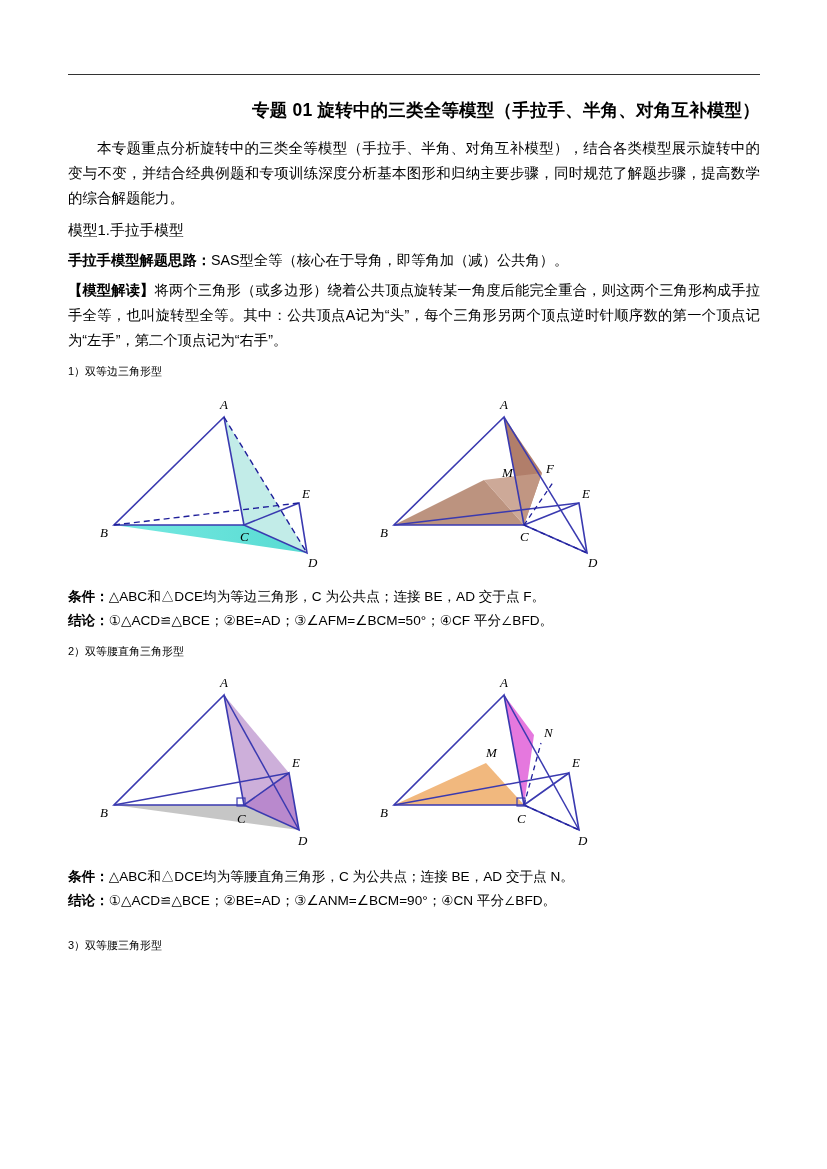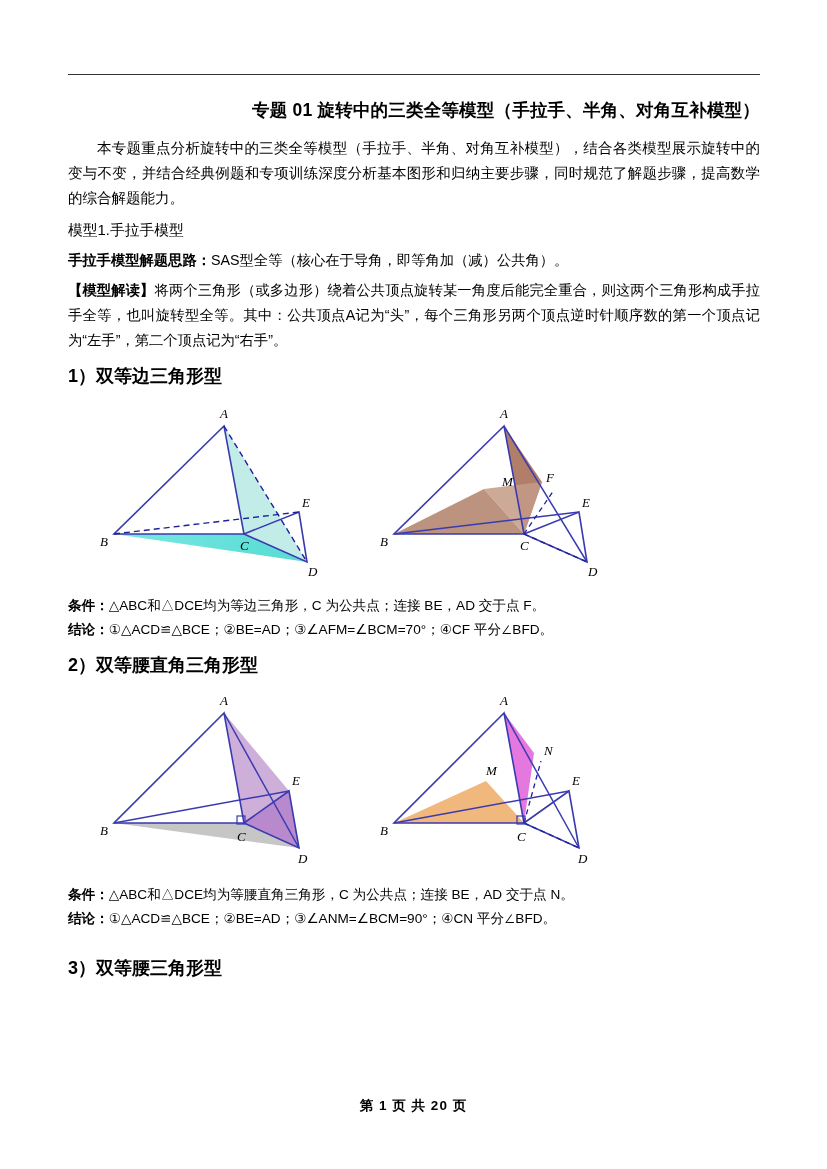--- a/index.html
+++ b/index.html
@@ -62,22 +62,22 @@
     font-size: 14.3px;
     line-height: 1.72;
     margin: 0 0 6px 0;
     text-align: justify;
   }
   .block-text .b {
     font-weight: bold;
   }
   .sub-head {
     font-family: "Liberation Sans", sans-serif;
-    font-size: 18px;
-    font-weight: bold;
+    font-size: 11px;
+    font-weight: normal;
     margin: 12px 0 6px 0;
   }
   .figure {
     margin: 4px 0 6px 0;
     display: flex;
     justify-content: center;
   }
   .cond {
     font-family: "Liberation Sans", sans-serif;
     font-size: 13.6px;
@@ -176,21 +176,21 @@
           <text x="146" y="156" font-family="Liberation Serif, serif" font-size="13" font-style="italic">C</text>
           <text x="214" y="182" font-family="Liberation Serif, serif" font-size="13" font-style="italic">D</text>
           <text x="208" y="113" font-family="Liberation Serif, serif" font-size="13" font-style="italic">E</text>
           <text x="172" y="88" font-family="Liberation Serif, serif" font-size="13" font-style="italic">F</text>
           <text x="128" y="92" font-family="Liberation Serif, serif" font-size="13" font-style="italic">M</text>
         </g>
       </svg>
     </div>
 
     <p class="cond"><span class="lbl">条件：</span><span>△ABC和△DCE均为等边三角形，C 为公共点；连接 BE，AD 交于点 F。</span></p>
-    <p class="cond"><span class="lbl">结论：</span><span>①△ACD≌△BCE；②BE=AD；③∠AFM=∠BCM=70°；④CF 平分∠BFD。</span></p>
+    <p class="cond"><span class="lbl">结论：</span><span>①△ACD≌△BCE；②BE=AD；③∠AFM=∠BCM=50°；④CF 平分∠BFD。</span></p>
 
     <div class="sub-head">2）双等腰直角三角形型</div>
 
     <div class="figure">
       <svg width="640" height="195" viewBox="0 0 640 195">
 
         <g>
           <polygon points="20,140 150,140 205,165" fill="#b8b8b8" opacity="0.8"></polygon>
           <polygon points="150,140 205,165 195,108" fill="#a86cc0" opacity="0.8"></polygon>
           <polygon points="130,30 150,140 195,108" fill="#9c5fb5" opacity="0.5"></polygon>
@@ -227,15 +227,14 @@
       </svg>
     </div>
 
     <p class="cond"><span class="lbl">条件：</span><span>△ABC和△DCE均为等腰直角三角形，C 为公共点；连接 BE，AD 交于点 N。</span></p>
     <p class="cond"><span class="lbl">结论：</span><span>①△ACD≌△BCE；②BE=AD；③∠ANM=∠BCM=90°；④CN 平分∠BFD。</span></p>
 
     <div class="sub-head" style="margin-top:26px;">3）双等腰三角形型</div>
 
   </div>
 
-  <div class="footer">第 1 页 共 20 页</div>
 
 </div>
 
 </body></html>

